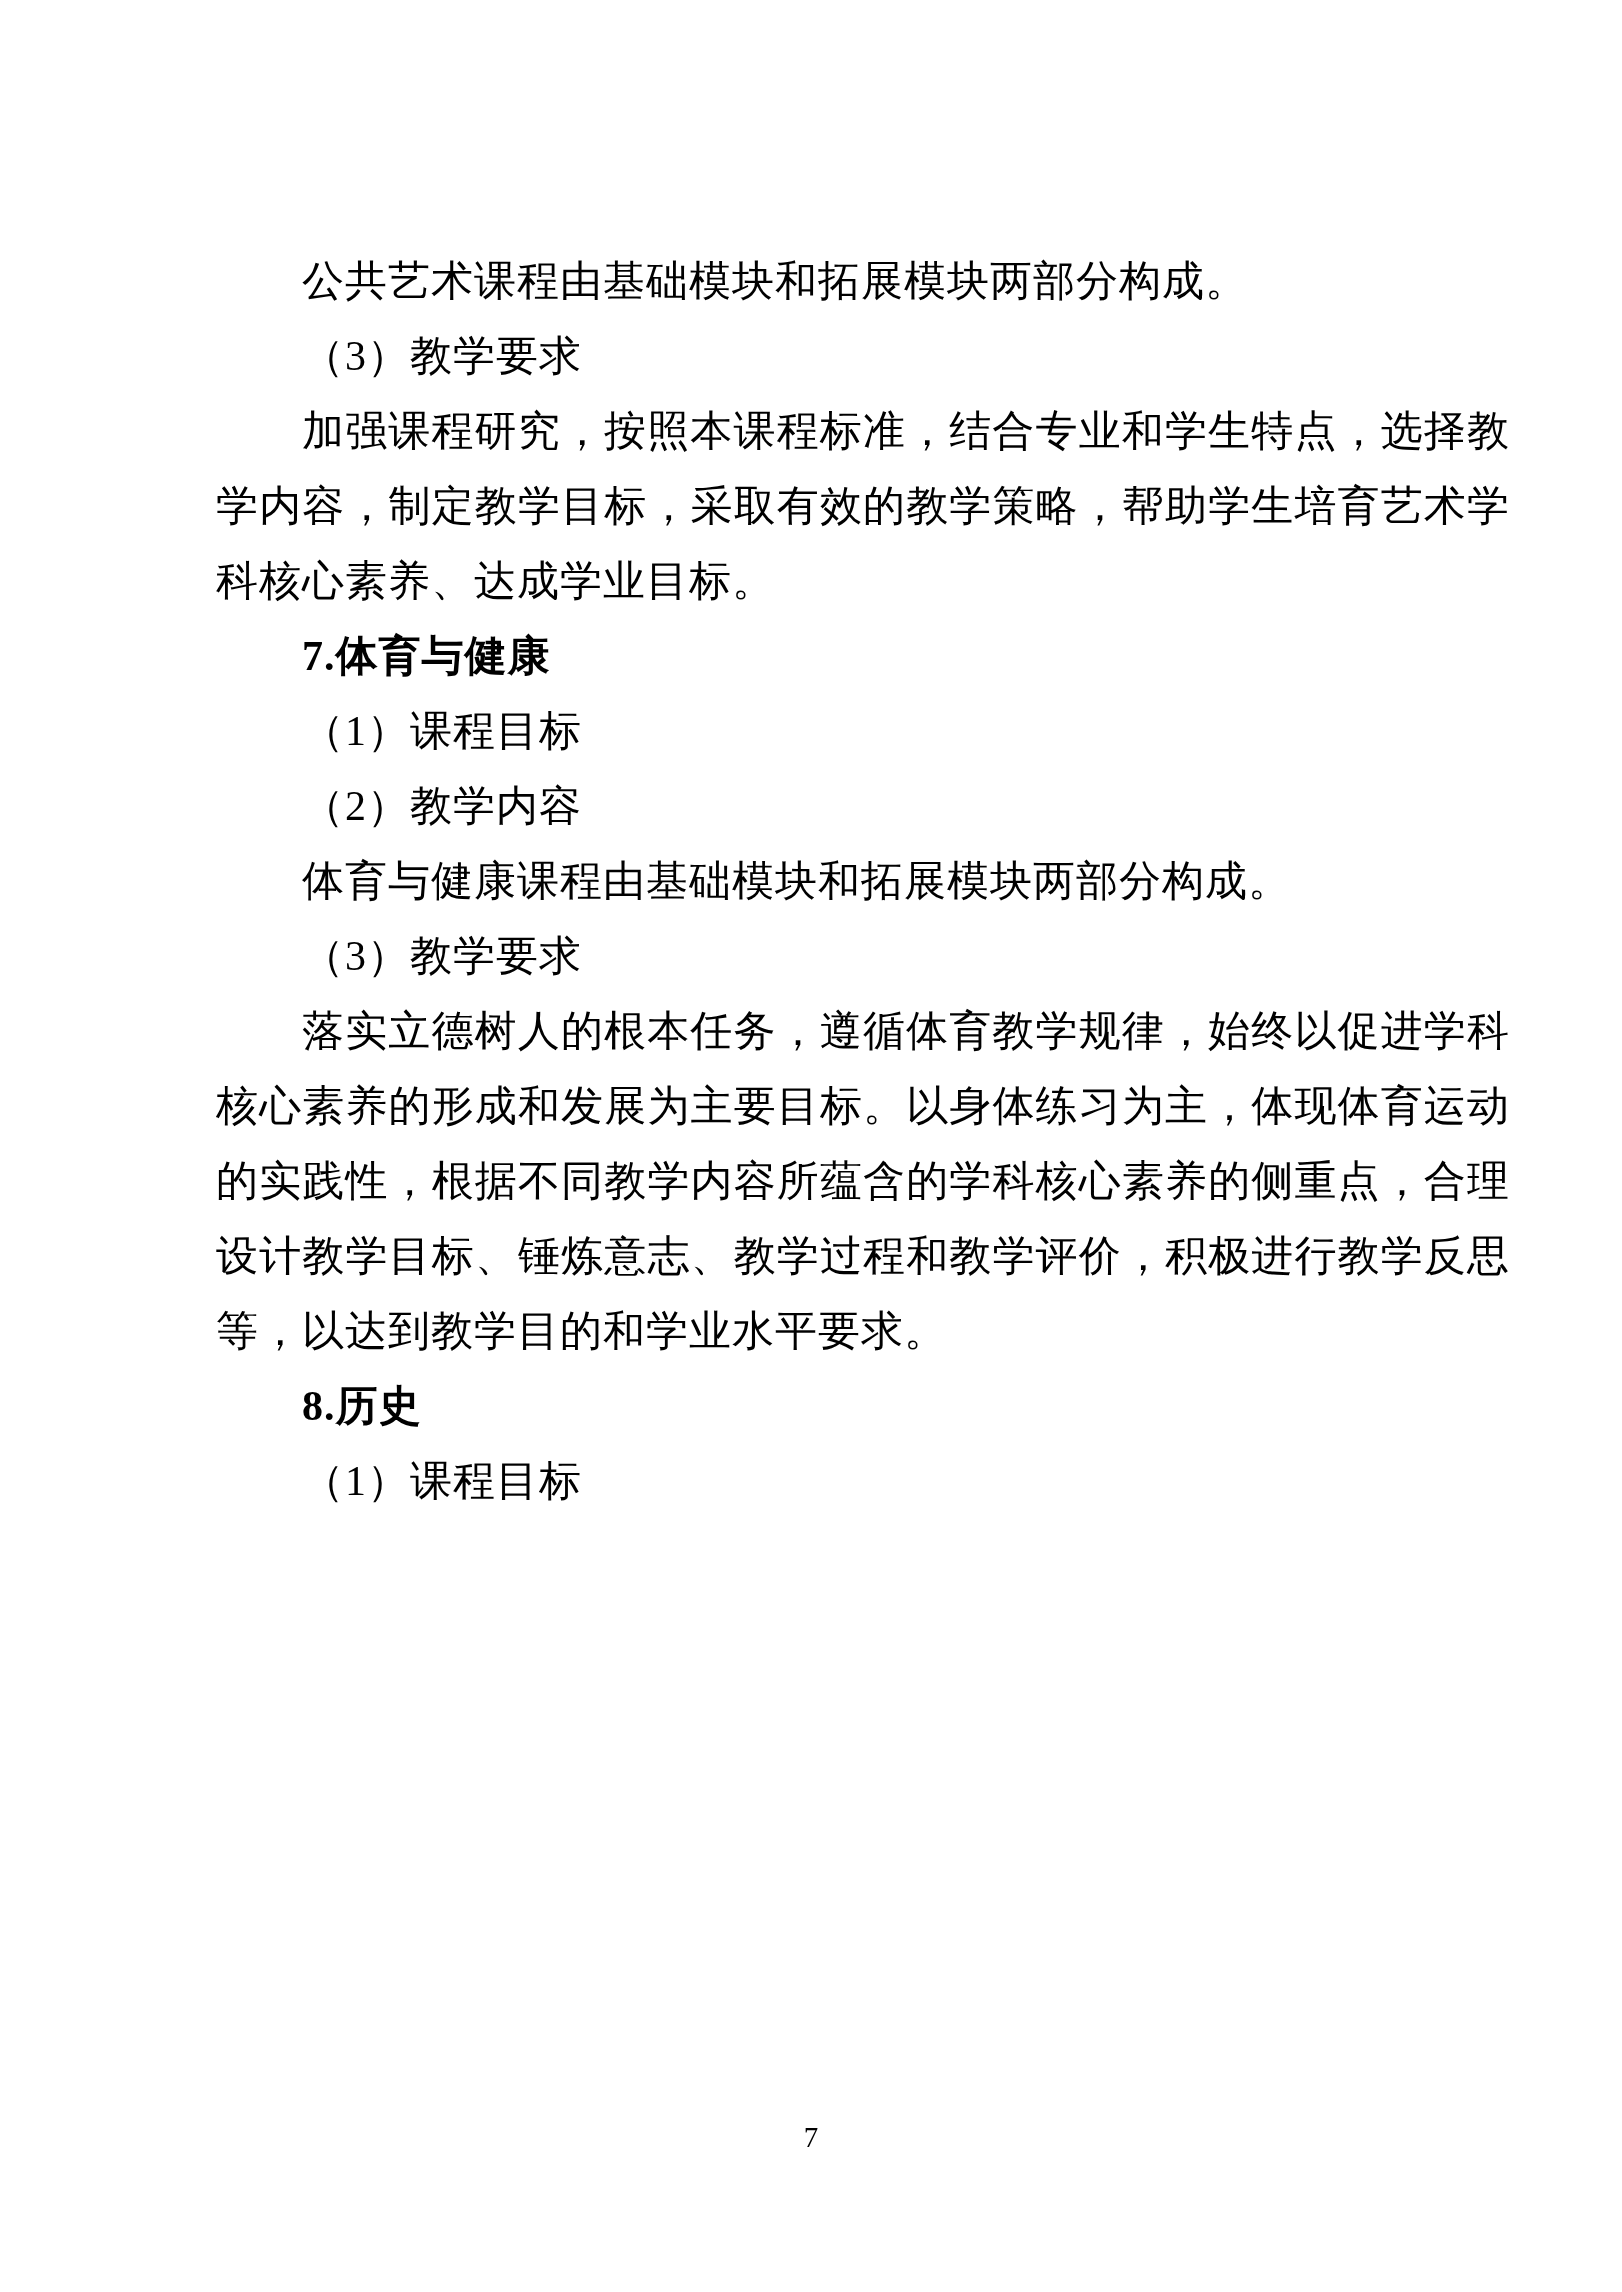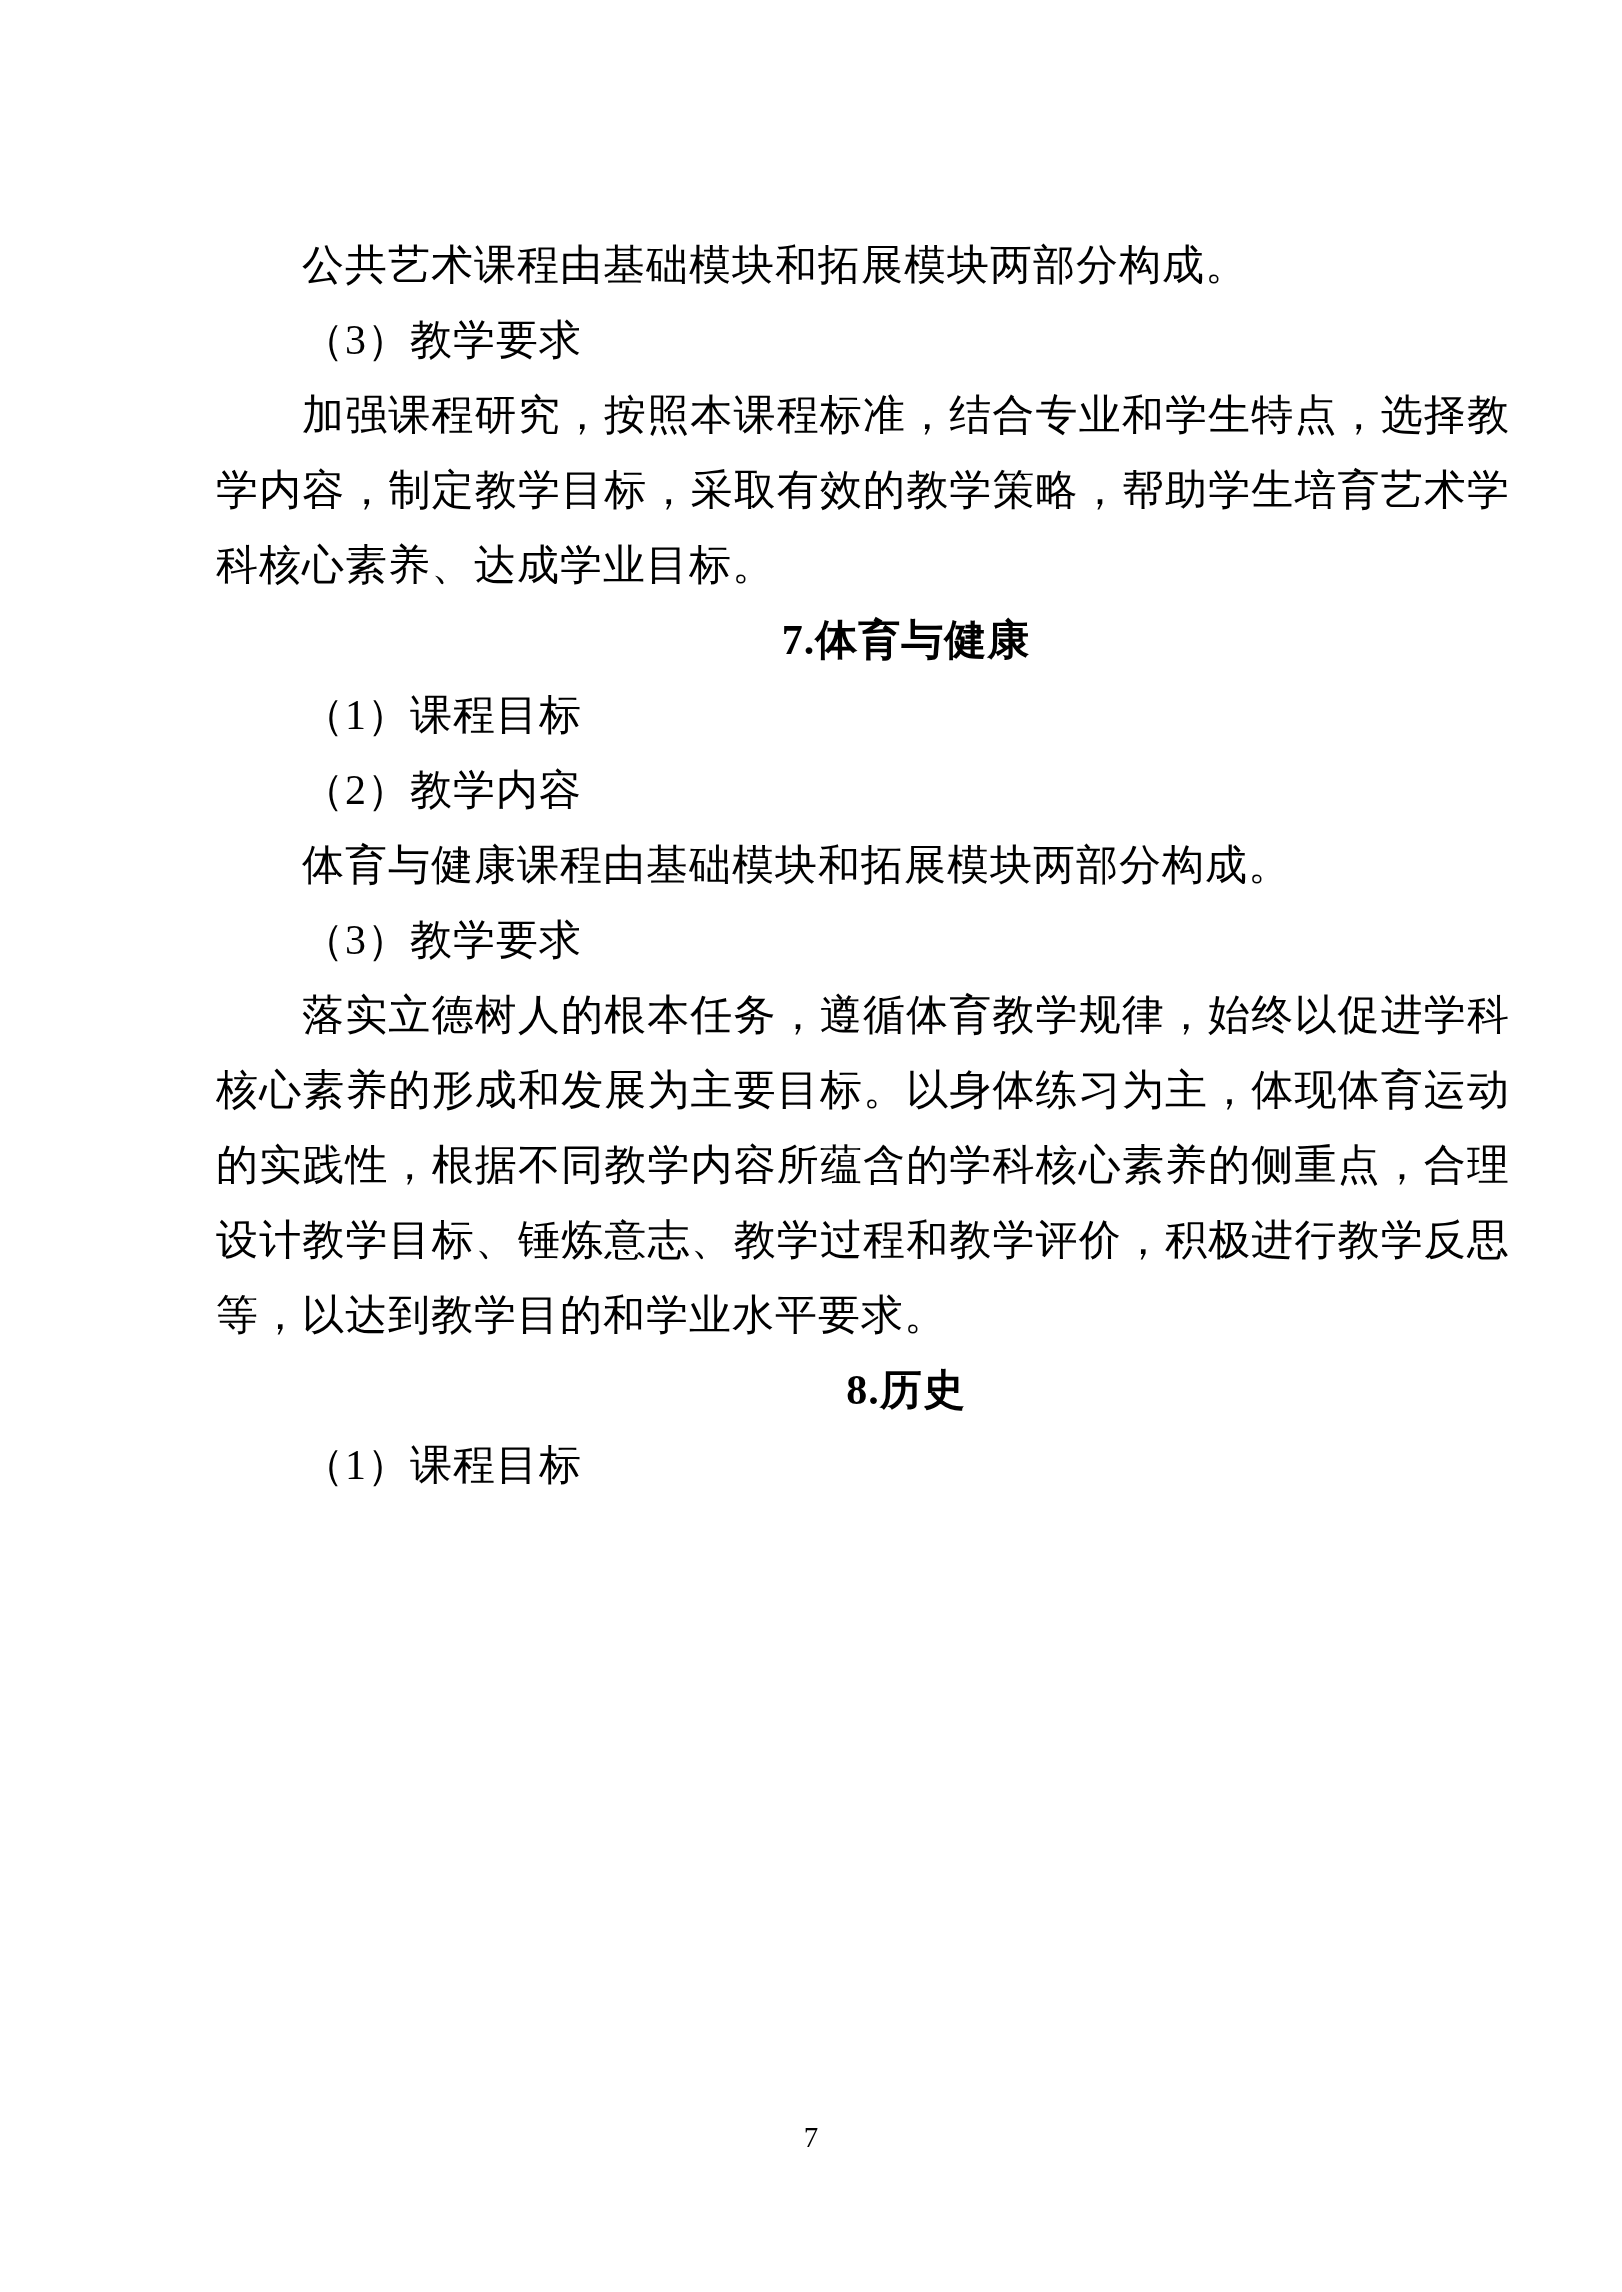--- a/index.html
+++ b/index.html
@@ -16,36 +16,36 @@
     overflow: hidden;
   }
   .page {
     position: absolute;
     inset: 0;
     background: #ffffff;
   }
   .content {
     position: absolute;
     left: 216px;
-    top: 228px;
+    top: 244px;
     width: 1294px;
     font-size: 42px;
     line-height: 75px;
     letter-spacing: 1px;
   }
   .content p {
     margin: 0;
     padding: 0;
     text-indent: 86px;
     text-align: justify;
     text-justify: inter-ideograph;
   }
   .content p.heading {
     font-weight: 700;
-    text-align: center;
+    text-align: left;
   }
   .page-number {
     position: absolute;
     left: 0;
     right: 0;
     top: 2120px;
     text-align: center;
     font-size: 29px;
     line-height: 35px;
     letter-spacing: 0;

